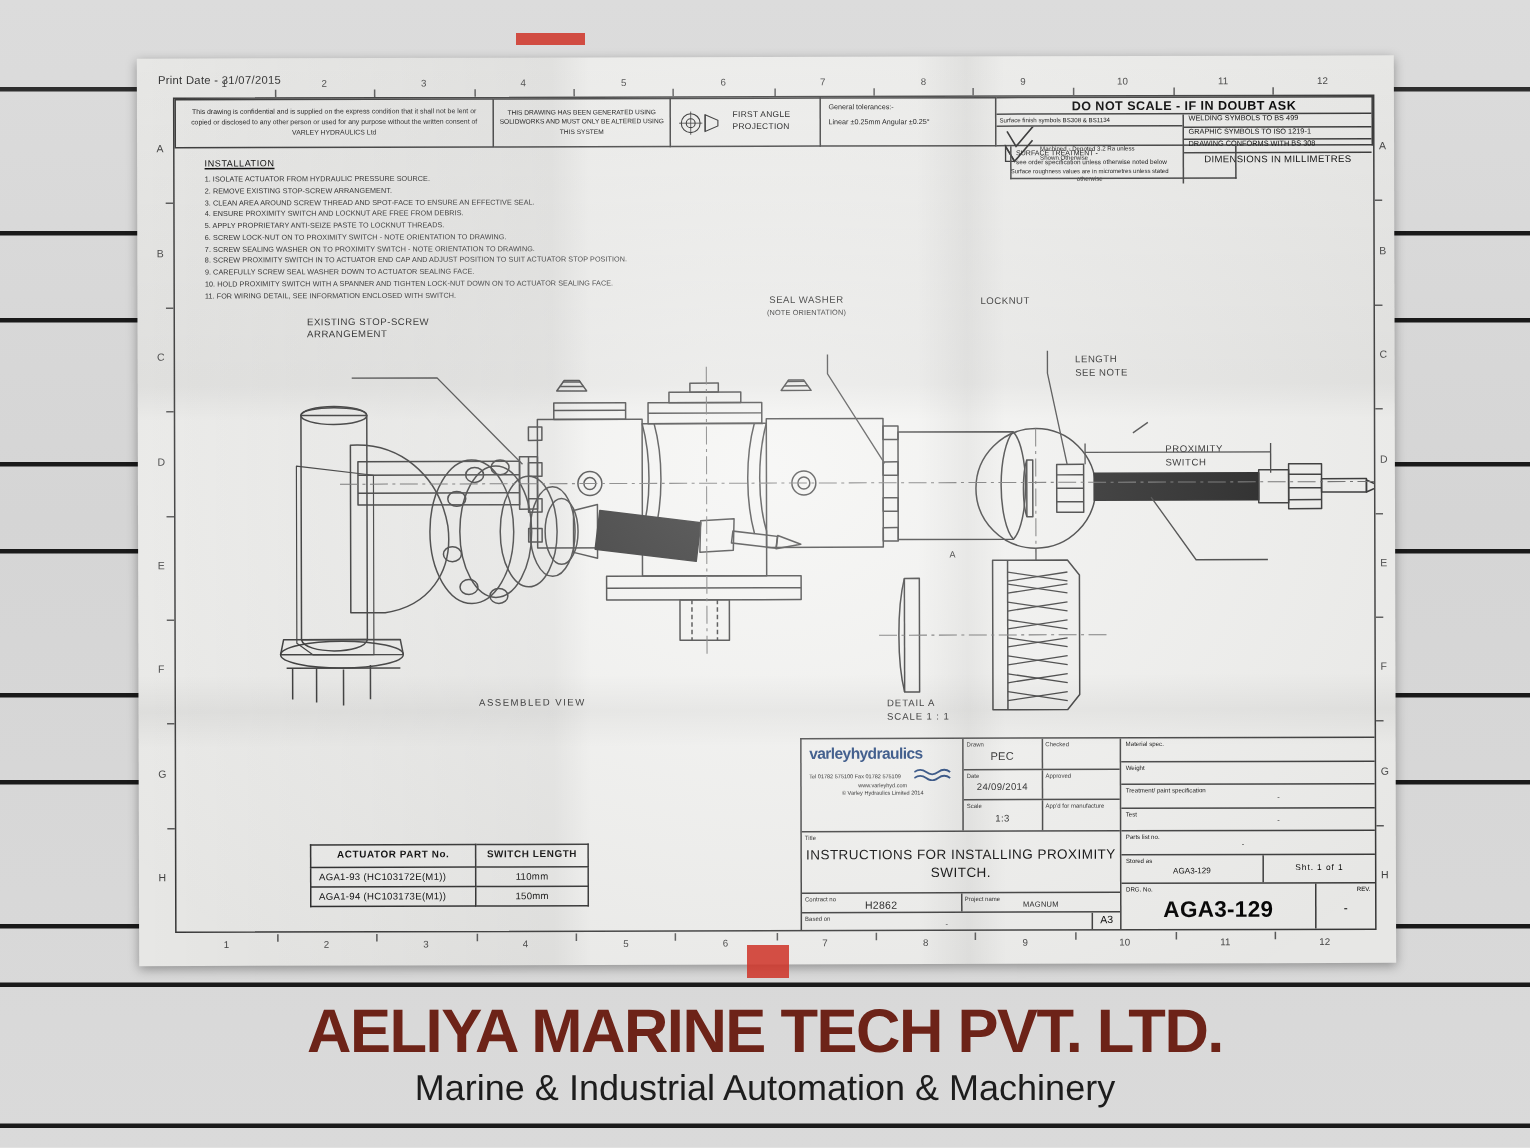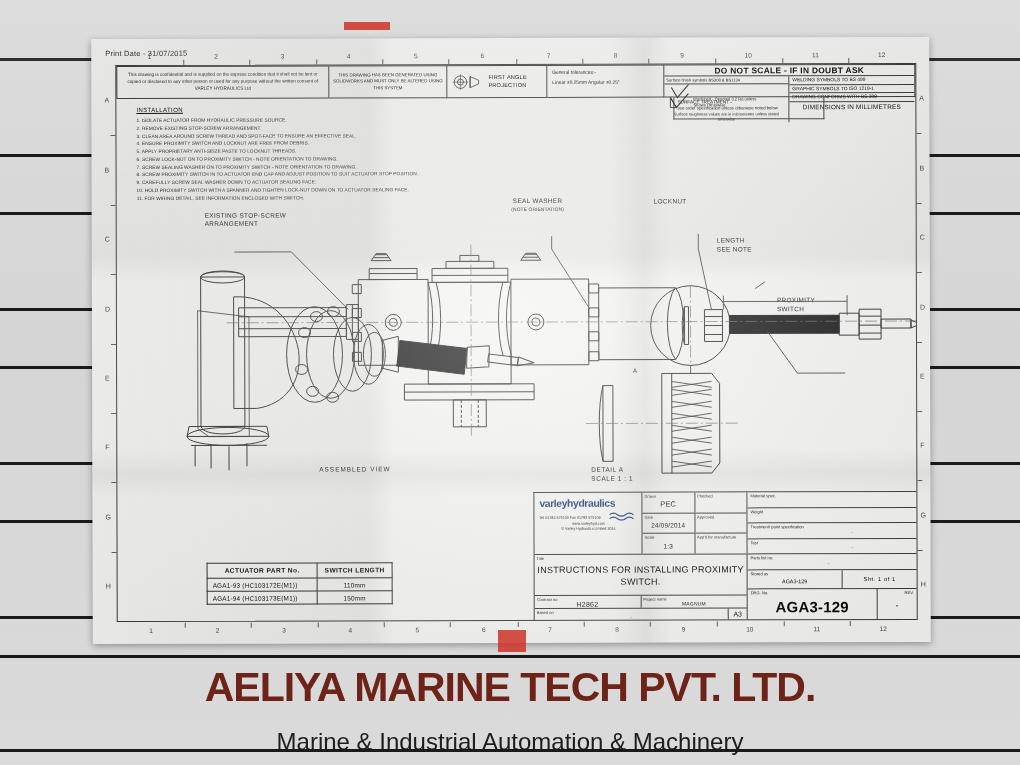--- a/index.html
+++ b/index.html
@@ -18,21 +18,21 @@
     background:linear-gradient(180deg,#dcdcdc 0%,#d5d5d5 45%,#dadada 100%);
   }
   .wm-band{
     position:absolute; left:0; width:1020px;
     text-align:center; white-space:nowrap;
   }
   .wm-title{
     font-weight:bold; color:#6d2318;
     letter-spacing:-1px;
   }
-  .wm-sub{ color:#1d1d1d;margin-top:16px; }
+  .wm-sub{ color:#1d1d1d; }
   .wm-rule{
     position:absolute; left:0; width:1020px; height:3px; background:#1a1a1a;
   }
 
   
   #sheet{
     position:absolute;
     left:92px; top:38px; width:838px; height:605px;
     background:#f3f3f1;
     box-shadow:0 2px 7px rgba(0,0,0,.35);

